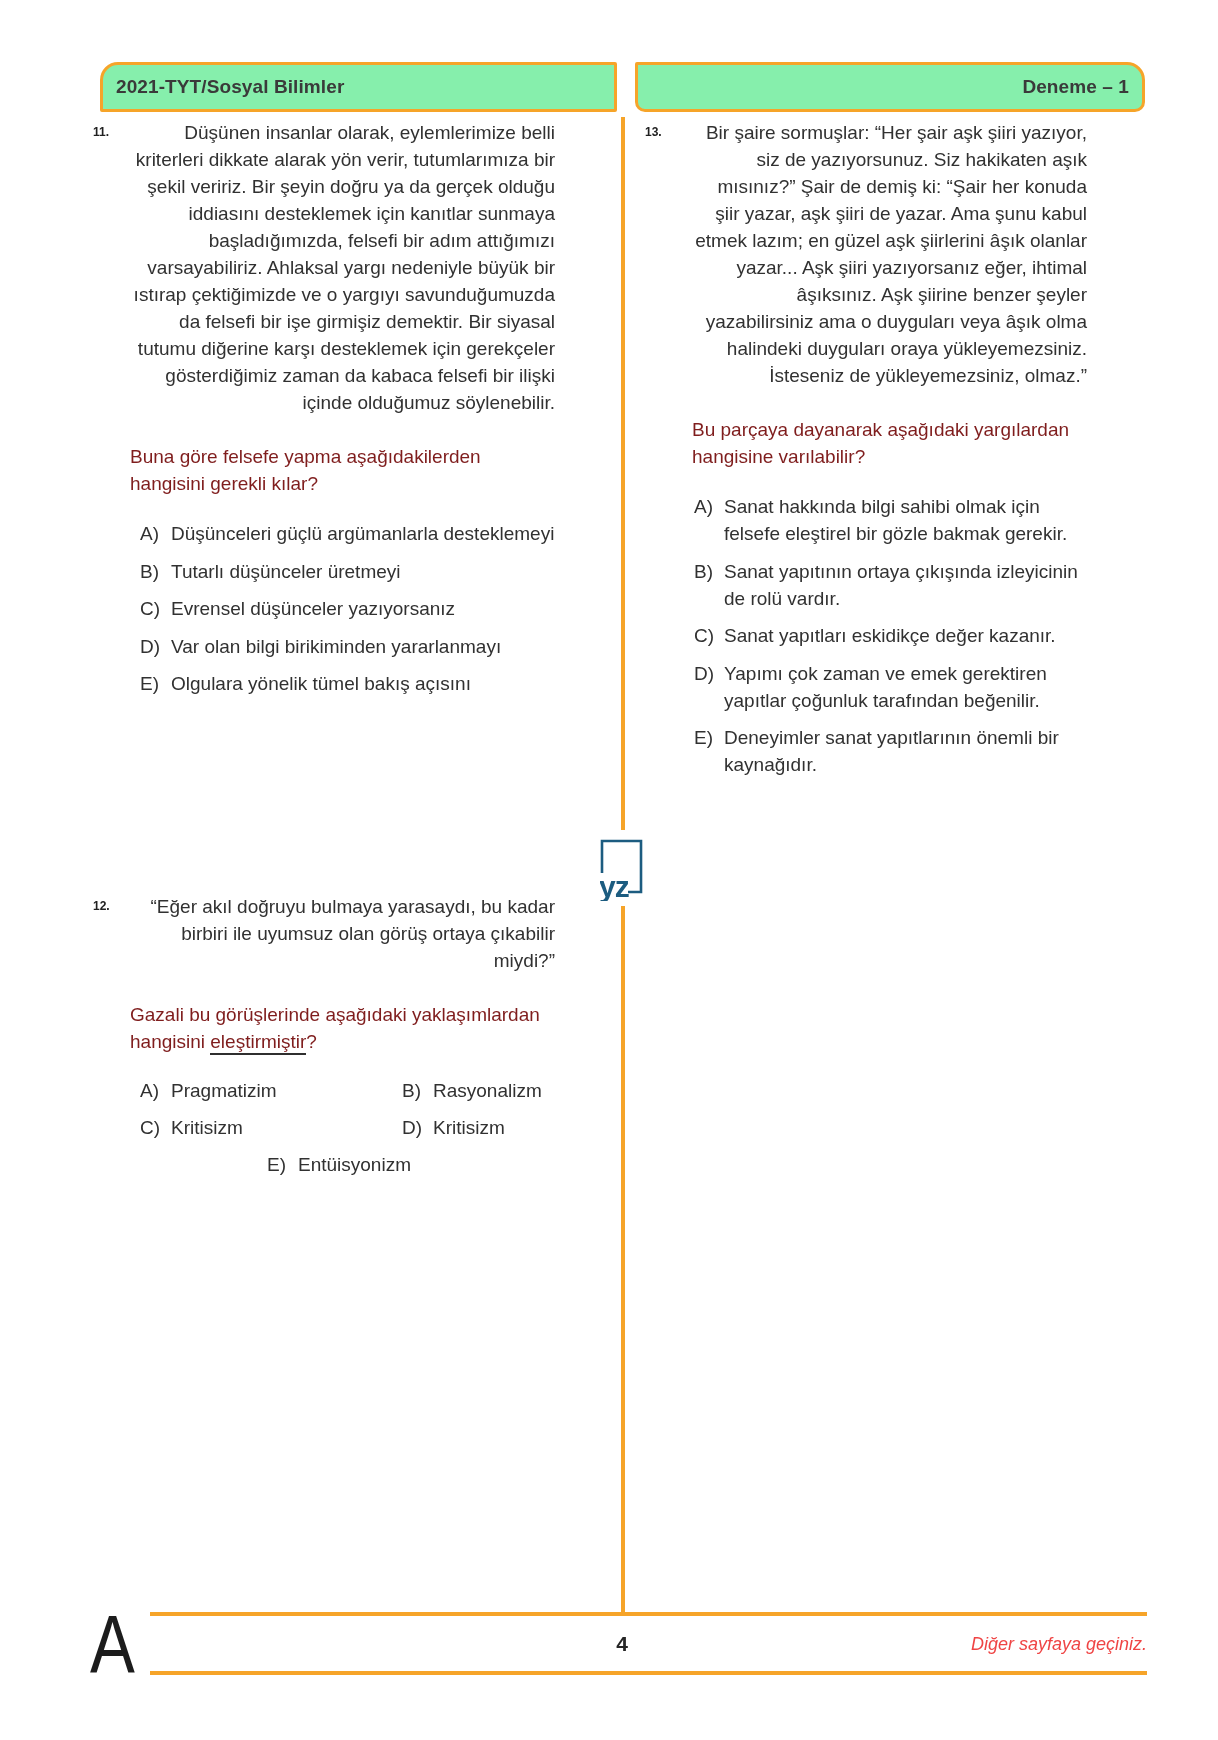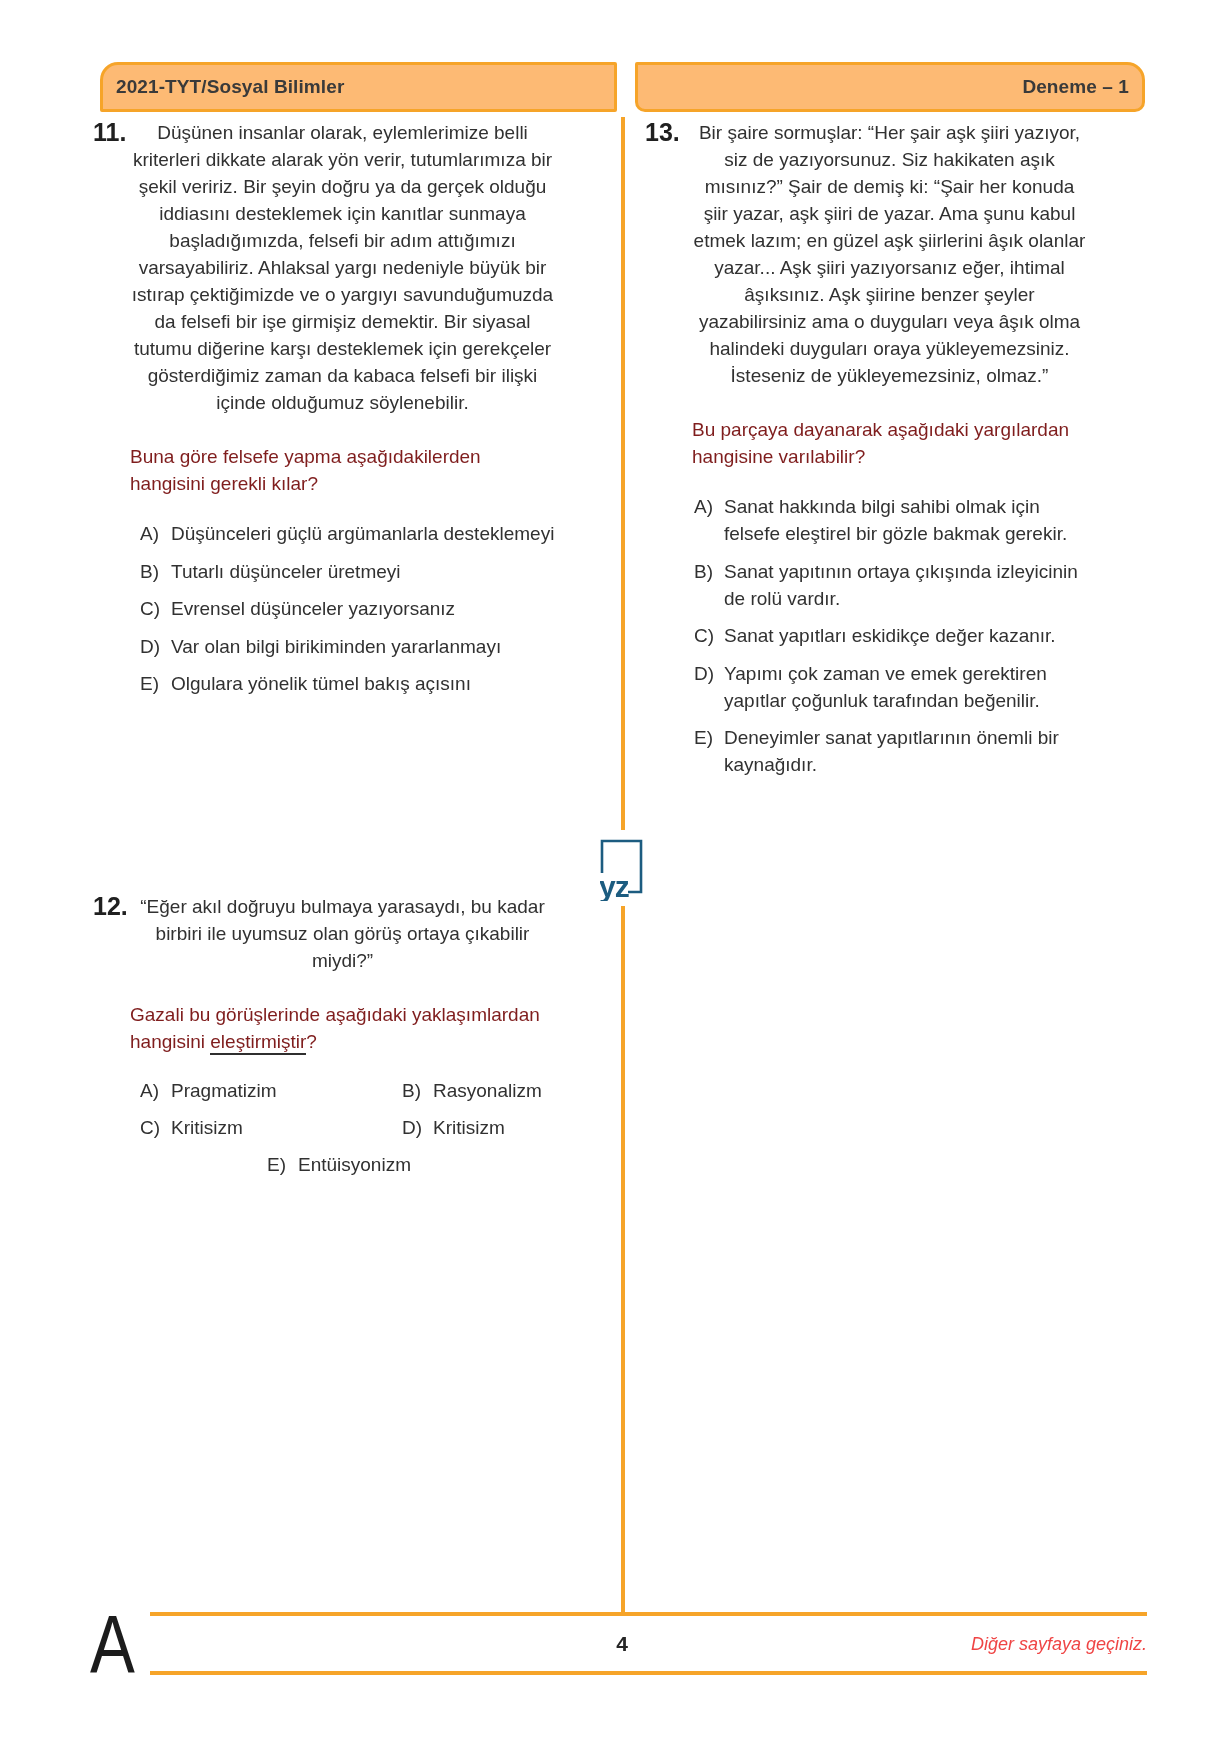--- a/index.html
+++ b/index.html
@@ -9,42 +9,42 @@
   }
   html,body{margin:0;padding:0;background:#fff;}
   .page{
     position:relative;width:1218px;height:1740px;background:#fff;overflow:hidden;
     font-family:"Liberation Sans",sans-serif;color:var(--ink);
   }
 
   
   .hdr-box{
     position:absolute;top:62px;height:50px;box-sizing:border-box;
-    border:3px solid var(--accent);background:#fdba74;
+    border:3px solid var(--accent);background:#86efac;
     display:flex;align-items:center;
     font-weight:bold;font-size:19px;color:#3a3a3a;letter-spacing:.1px;
   }
   .hdr-left{left:100px;width:517px;border-radius:18px 2px 2px 2px;padding-left:13px;}
   .hdr-right{left:635px;width:510px;border-radius:2px 18px 10px 10px;justify-content:flex-end;padding-right:13px;}
 
   
   .vdiv{position:absolute;left:621px;width:3.5px;background:var(--accent);}
   .vdiv-top{top:117px;height:713px;}
   .vdiv-bottom{top:906px;height:707px;}
   .logo{position:absolute;left:600px;top:839px;width:46px;height:62px;text-decoration:underline;}
 
   
   .q{position:absolute;font-size:19px;line-height:27px;color:var(--ink);}
   .q-11{left:93px;top:119px;width:462px;}
   .q-12{left:93px;top:893px;width:462px;}
   .q-13{left:645px;top:119px;width:442px;}
-  .qnum{position:absolute;left:0;top:0;font-weight:bold;font-size:25px;color:#202020;}
+  .qnum{position:absolute;left:0;top:0;font-weight:bold;font-size:12px;color:#202020;}
   .qbody{margin-left:37px;}
   .q-13 .qbody{margin-left:47px;}
-  .passage{text-align:center;}
+  .passage{text-align:right;}
   .stem{font-weight:normal;margin-top:27px;color:#7f1d1d;}
   .stem .ul{border-bottom:2px solid #2f2f2f;padding-bottom:1px;}
 
   .opts{margin-top:23px;margin-left:10px;}
   .q-13 .opts{margin-left:2px;}
   .opt{display:flex;margin-bottom:10.5px;}
   .opt-letter{width:31px;flex:none;}
   .q-13 .opt-letter{width:30px;}
   .opt-text{flex:1;}
 

